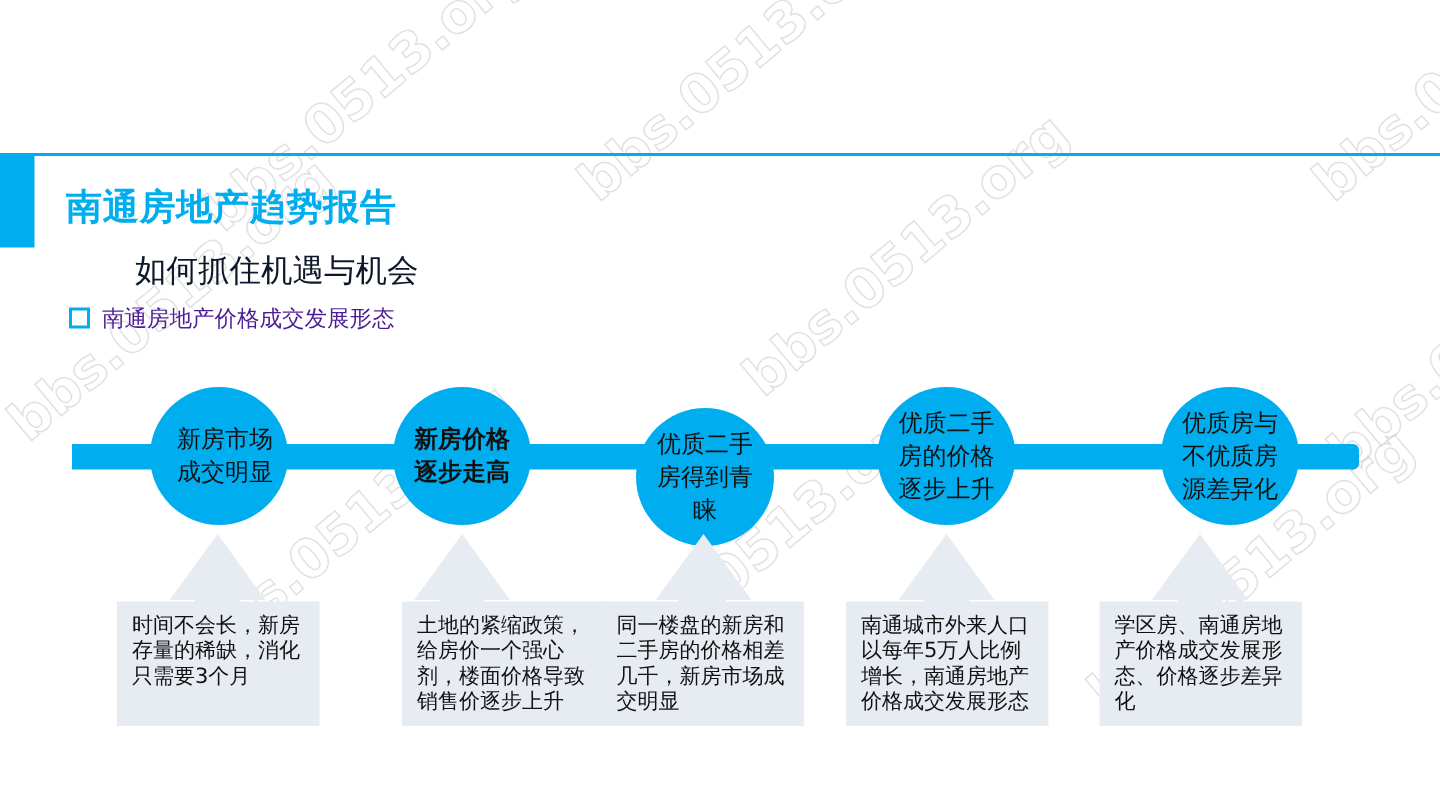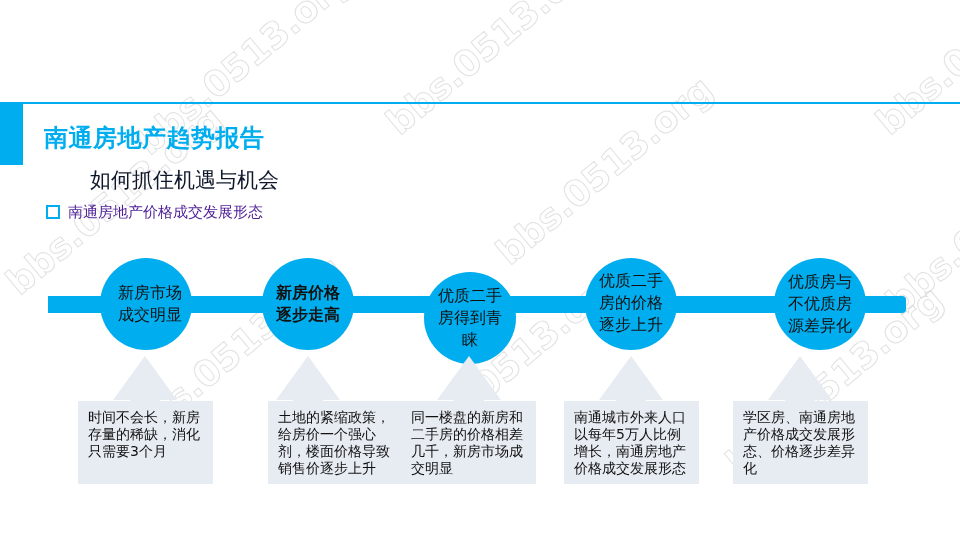--- a/index.html
+++ b/index.html
@@ -72,21 +72,21 @@
 
 <div class="circle" style="left:424px;top:272px;">
   <span>优质二手房得到青睐</span>
 </div>
 <div class="arrow" style="left:437px;top:356px;">
     <div class="tri"></div>
     <div class="stem"></div>
   </div>
 <div class="box" style="left:401px;">同一楼盘的新房和二手房的价格相差几千，新房市场成交明显</div>
 
-<div class="circle" style="left:585px;top:258px;font-family:Liberation Mono, monospace;">
+<div class="circle" style="left:585px;top:258px;">
   <span>优质二手房的价格逐步上升</span>
 </div>
 <div class="arrow" style="left:599px;top:356px;">
     <div class="tri"></div>
     <div class="stem"></div>
   </div>
 <div class="box" style="left:564px;">南通城市外来人口以每年5万人比例增长，南通房地产价格成交发展形态</div>
 
 <div class="circle" style="left:774px;top:258px;">
   <span>优质房与不优质房源差异化</span>

